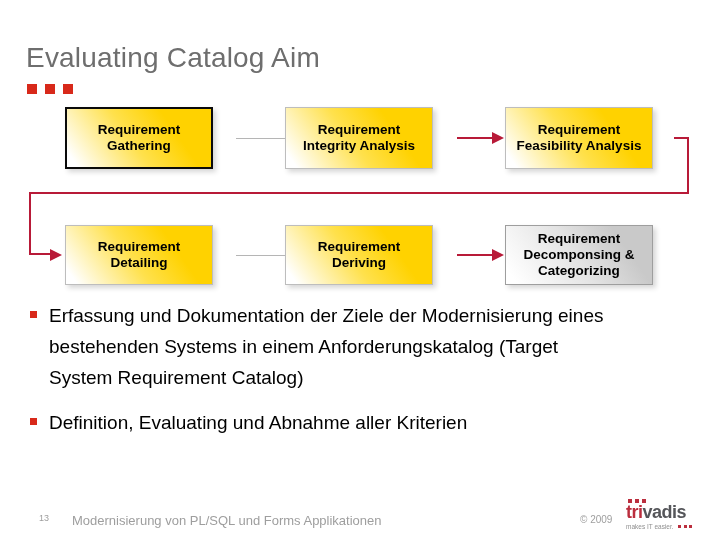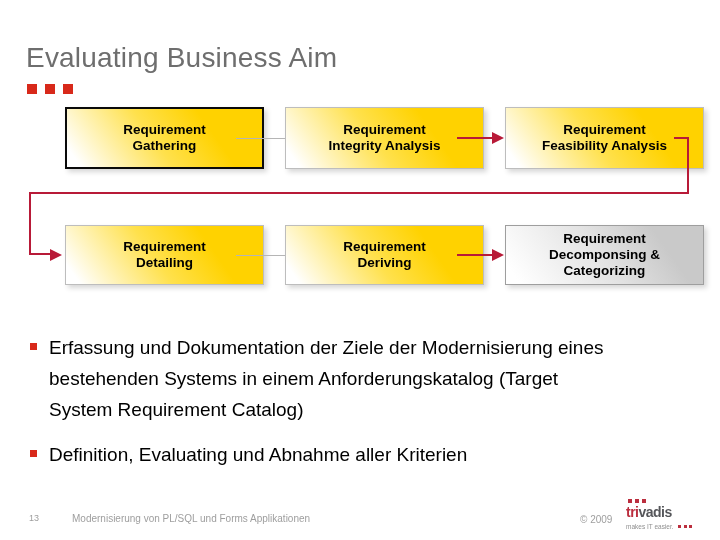--- a/index.html
+++ b/index.html
@@ -17,21 +17,21 @@
   }
   
   .title{
     position:absolute;left:26px;top:42px;font-size:28px;font-weight:400;
     color:#6e6e6e;letter-spacing:.2px;white-space:nowrap;
   }
   .title-squares{position:absolute;left:27px;top:84px;display:flex;gap:8px}
   .sq{width:10px;height:10px;background:var(--accent-red)}
   
   .fbox{
-    position:absolute;width:199px;height:62px;
+    position:absolute;width:148px;height:62px;
     display:flex;align-items:center;justify-content:center;text-align:center;
     font-size:13.5px;font-weight:700;line-height:16px;color:#000;
     white-space:pre-line;
     background:linear-gradient(55deg,#ffffff 6%,#ffe14d 45%,#ffd200 72%);
     border:1px solid #bdbdbd;box-shadow:3px 3px 5px rgba(0,0,0,.16);
   }
   .b1{left:65px;top:107px;border:2px solid #0a0a0a}
   .b2{left:285px;top:107px}
   .b3{left:505px;top:107px}
   .b4{left:65px;top:225px;height:60px}
@@ -53,45 +53,45 @@
   .ws5{left:31px;top:253px;width:21px;height:2px}
   .arrowhead{
     position:absolute;width:0;height:0;
     border-top:6px solid transparent;border-bottom:6px solid transparent;
     border-left:12px solid var(--arrow-red);
   }
   .ah1{left:492px;top:132px}
   .ah2{left:492px;top:249px}
   .ah3{left:50px;top:249px}
   
-  .bullets{position:absolute;left:28px;top:332px;width:672px}
+  .bullets{position:absolute;left:28px;top:300px;width:672px}
   .bullet{display:flex;align-items:flex-start;margin-bottom:14px}
   .bullet-marker{flex:none;width:7px;height:7px;background:var(--accent-red);margin:11px 12px 0 2px}
   .bullet-text{font-size:19px;line-height:31px;color:#000;white-space:pre-line}
   
-  .page-number{position:absolute;left:29px;top:513px;font-size:9px;color:var(--footer-gray)}
-  .deck-title{position:absolute;left:72px;top:513px;font-size:10px;color:var(--footer-gray);white-space:nowrap}
+  .page-number{position:absolute;left:39px;top:513px;font-size:9px;color:var(--footer-gray)}
+  .deck-title{position:absolute;left:72px;top:513px;font-size:13px;color:var(--footer-gray);white-space:nowrap}
   .copyright{position:absolute;left:580px;top:514px;font-size:10px;color:var(--footer-gray);white-space:nowrap}
   .logo{position:absolute;left:626px;top:499px;width:66px}
   .logo-dots{display:flex;gap:3.5px;margin:0 0 1px 2px}
   .logo-dot{width:3.5px;height:3.5px;background:var(--logo-red)}
-  .logo-word{font-size:14px;font-weight:700;line-height:17px;letter-spacing:-.5px;white-space:nowrap}
+  .logo-word{font-size:18px;font-weight:700;line-height:17px;letter-spacing:-.5px;white-space:nowrap}
   .logo-tri{color:var(--logo-red)}
   .logo-vadis{color:var(--logo-gray)}
   .logo-sub{display:flex;justify-content:space-between;align-items:center;width:66px;margin-top:2px}
   .logo-tagline{font-size:6.5px;color:#8f8f8f;white-space:nowrap}
   .logo-sub-dots{display:flex;gap:2.5px}
   .logo-sub-dot{width:3px;height:3px;background:var(--logo-red)}
 </style>
 </head>
 <body>
 
 <div class="slide">
 
-  <div class="title">Evaluating Business Aim</div>
+  <div class="title">Evaluating Catalog Aim</div>
   <div class="title-squares">
     <div class="sq"></div>
     <div class="sq"></div>
     <div class="sq"></div>
   </div>
 
   <div>
     <div class="fbox b1">Requirement
 Gathering</div>
     <div class="fbox b2">Requirement

